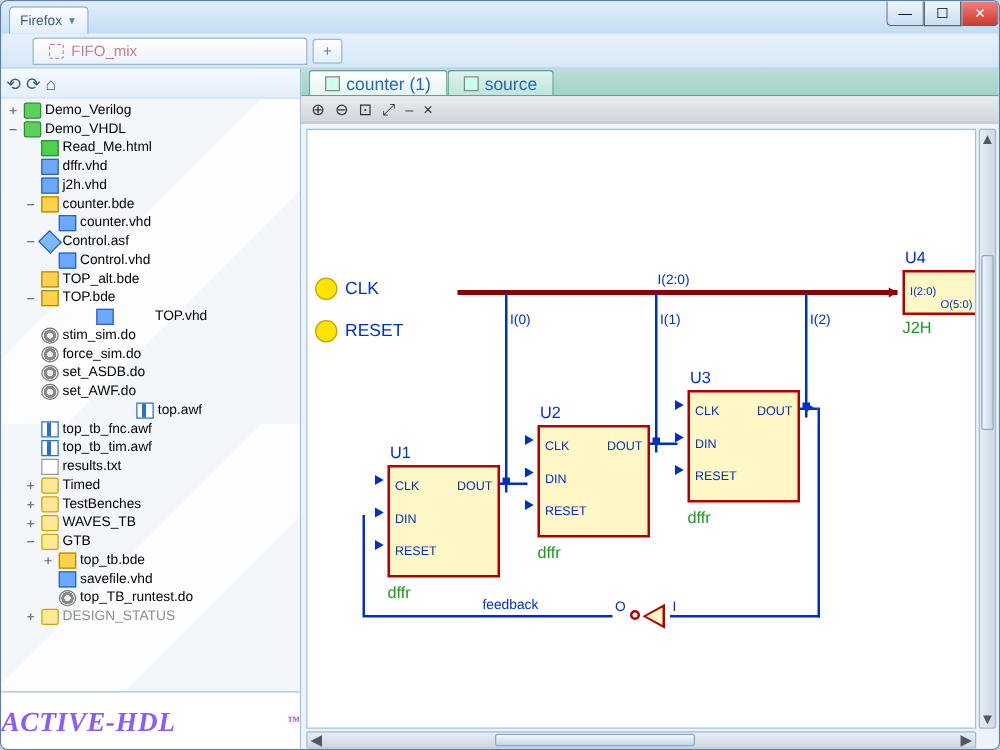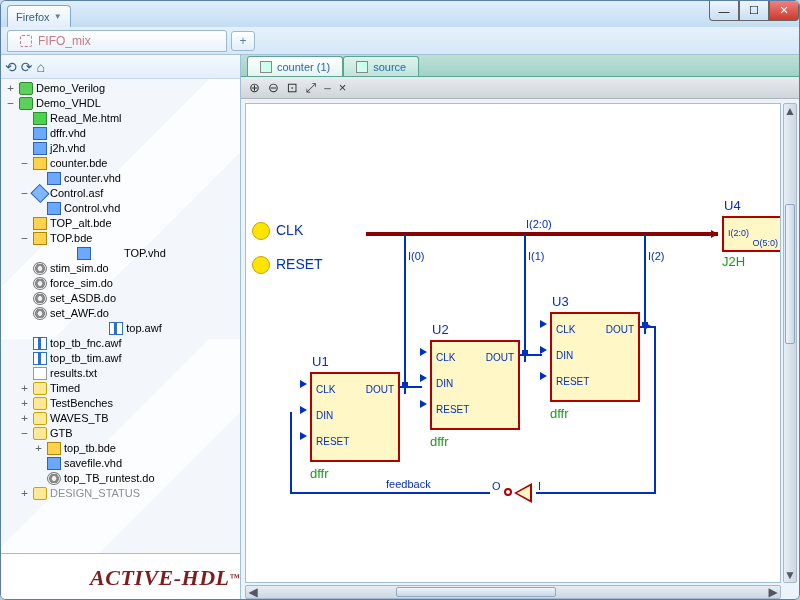--- a/index.html
+++ b/index.html
@@ -42,20 +42,21 @@
   .doc-tabs {
     height: 28px; display:flex; align-items:center; gap:4px; padding: 2px 6px;
     background: linear-gradient(180deg,#e6f0fa,#d5e8f8);
     border-bottom: 1px solid #a6c2dd;
   }
   .doc-tab {
     height: 22px; display:flex; align-items:center; gap:6px; padding:0 12px;
     border:1px solid #9bb8d3; border-radius: 3px 3px 0 0;
     background: linear-gradient(180deg,#fff,#ebf2fa); color:#c77b8a; font-size:12px;
     min-width: 220px;
+    margin-left: 19px;
   }
   .doc-tab .xicon { width:12px;height:12px; border:1px dashed #c77b8a; border-radius:2px; }
   .new-tab-btn {
     width:24px; height:20px; border:1px solid #9bb8d3; border-radius:3px;
     background: linear-gradient(180deg,#fff,#e2eefb); display:flex;align-items:center;justify-content:center;
     color:#5a7fa6;
   }
 
   
   .main { display:flex; height: calc(600px - 26px - 28px); }
@@ -82,37 +83,37 @@
   .ic-lib{ background:#5bd05b; border:1px solid #2e8b2e; border-radius:2px;}
   .ic-html{ background:#4cd24c; border:1px solid #2e8b2e;}
   .ic-vhd{ background:#6aa9ff; border:1px solid #2d63b0;}
   .ic-bde{ background:#ffd24d; border:1px solid #b38600;}
   .ic-asf{ background:#7fb8ff; border:1px solid #2d63b0; transform:rotate(45deg);}
   .ic-sim{ background:radial-gradient(circle,#eee 30%,#888 31% 60%,#eee 61%); border-radius:50%; border:1px solid #777;}
   .ic-awf{ background:linear-gradient(90deg,#fff 0 30%, #2a72c9 30% 60%, #fff 60%); border:1px solid #2a72c9;}
   .ic-txt{ background:#fff; border:1px solid #999;}
   .gray { color:#8a8f94; }
   .logo {
-    height:48px; border-top:1px solid #9ec0dd; display:flex; align-items:center; justify-content:flex-end;
-    font-family: "Times New Roman", serif; font-size:22px; font-weight:bold; color:#7f1d1d;
+    height:48px; border-top:1px solid #9ec0dd; display:flex; align-items:center; justify-content:space-between;
+    font-family: "Times New Roman", serif; font-size:22px; font-weight:bold; color:#8b5cf6;
     letter-spacing:0.5px; font-style:italic;
     background:#fff;
   }
   .logo sup{ font-size:10px; vertical-align:top; }
 
   
   .content { flex:1; display:flex; flex-direction:column; background:#e0eefb;}
   .inner-tabs {
     height:22px; display:flex; align-items:flex-end; gap:0; padding-left:6px;
     background:linear-gradient(180deg,#bde0d7,#9fd3c6); border-bottom:1px solid #5da394;
   }
   .inner-tab {
     height:20px; padding:0 12px; display:flex;align-items:center; gap:5px;
     border:1px solid #5da394; border-bottom:none; border-radius:3px 3px 0 0;
-    background:linear-gradient(180deg,#dff3ed,#bfe5da); color:#2268b8; font-size:11px;
+    background:linear-gradient(180deg,#dff3ed,#bfe5da); color:#2268b8; font-size:14px;
   }
   .inner-tab.active{ background:linear-gradient(180deg,#fff,#e4f4ee); }
   .itic{ width:12px;height:12px;border:1px solid #888;background:#cfe;}
 
   .canvas-tools{
     height:22px; display:flex; align-items:center; gap:8px; padding:0 8px;
     background:linear-gradient(180deg,#e9ecef,#cfd5da); border-bottom:1px solid #aeb4ba; color:#333;
   }
   .canvas-tools span{font-size:13px;}
 

